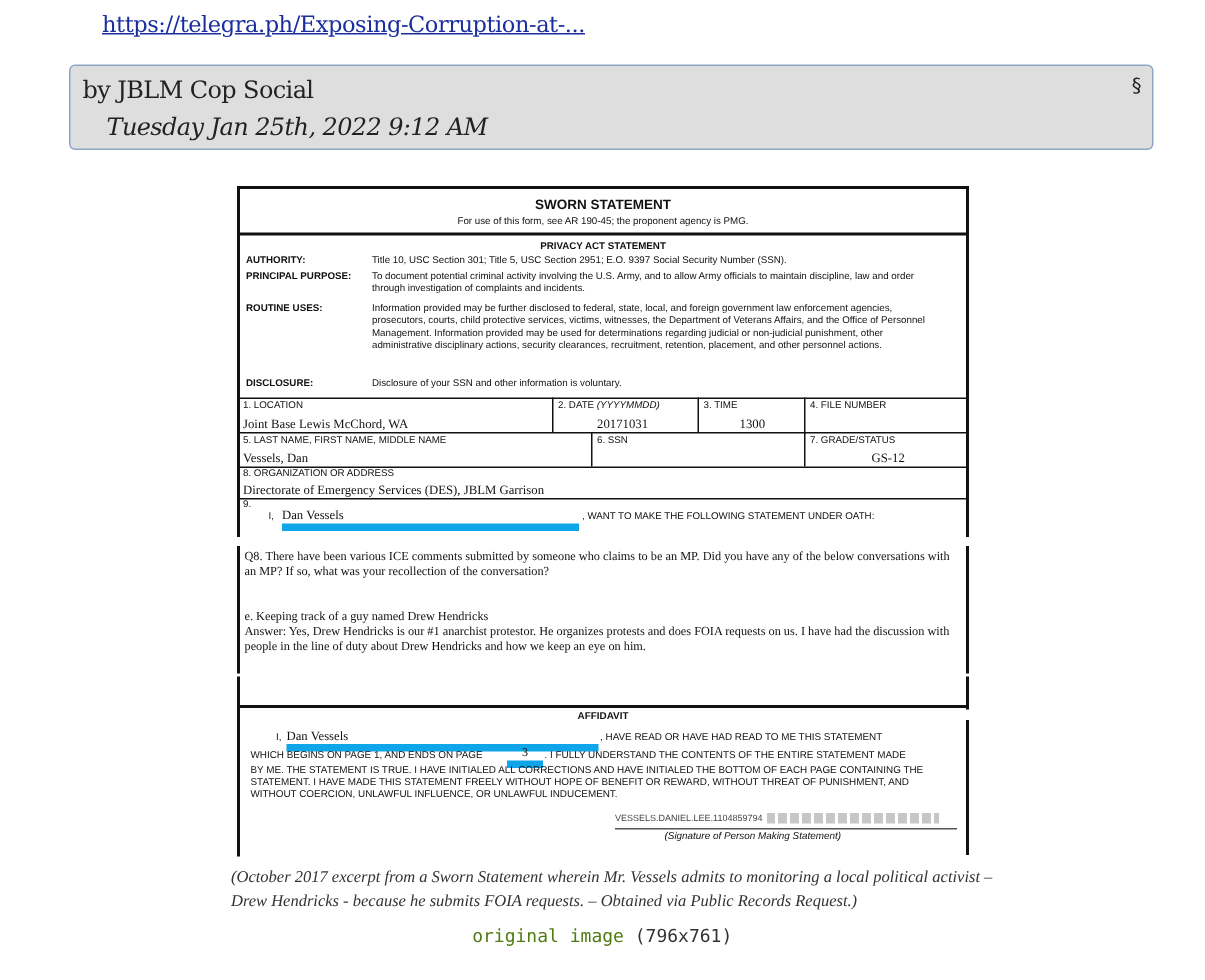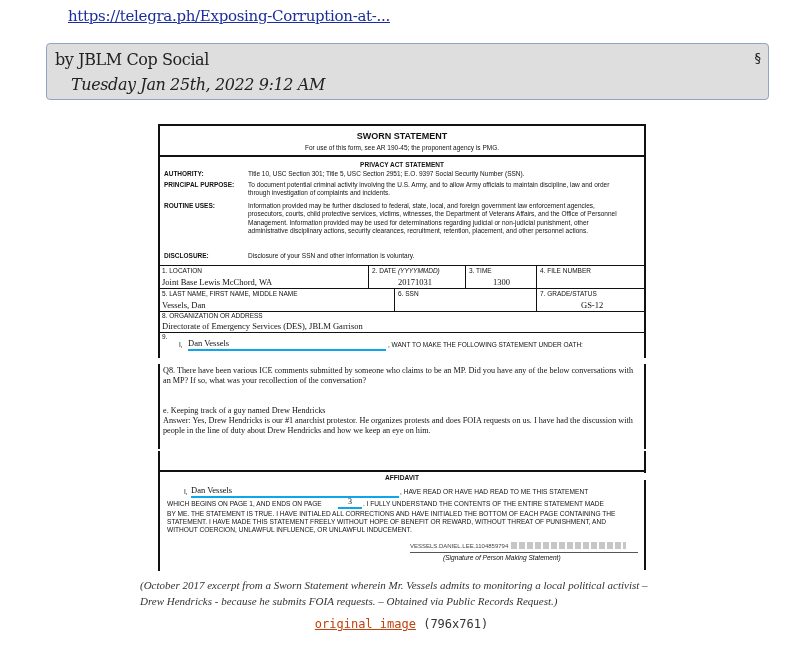--- a/index.html
+++ b/index.html
@@ -24,25 +24,25 @@
     .subtitle { position: absolute; left: 0; width: 488px; top: 20px; text-align: center; font-size: 6.5px; }
     .pas-title { position: absolute; left: 0; width: 488px; top: 37px; text-align: center; font-weight: bold; font-size: 6.5px; }
     .lbl { position: absolute; left: 6px; font-weight: bold; font-size: 6.5px; }
     .txt { position: absolute; left: 90px; font-size: 6.5px; line-height: 8.4px; width: 380px; }
 
     .cell-lbl { position: absolute; font-size: 6.5px; }
     .cell-val { position: absolute; font-family: "Liberation Serif", serif; font-size: 8.5px; }
 
     .stmt { position: absolute; font-family: "Liberation Serif", serif; font-size: 8.2px; line-height: 10.3px; }
     .aff { position: absolute; font-size: 6.6px; line-height: 8.2px; }
-    .underline-field { position: absolute; border-bottom: 2px solid #0ea5e9; font-family: "Liberation Serif", serif; font-size: 8.5px; }
+    .underline-field { position: absolute; border-bottom: 5px solid #0ea5e9; font-family: "Liberation Serif", serif; font-size: 8.5px; }
 
-    .caption { position: absolute; left: 140px; top: 578px; width: 520px; font-family: "Liberation Serif", serif; font-style: italic; font-size: 11px; line-height: 15.5px; color: #333; }
+    .caption { position: absolute; left: 154px; top: 578px; width: 520px; font-family: "Liberation Serif", serif; font-style: italic; font-size: 11px; line-height: 15.5px; color: #333; }
     .orig-row { position: absolute; left: 0; width: 803px; top: 617px; text-align: center; font-family: "DejaVu Sans Mono", monospace; font-size: 12px; color: #333; }
-    .orig-link { color: #c2410c; text-decoration: underline; }
+    .orig-link { color: #4d7c0f; }
   </style>
 </head>
 <body>
 
 <a class="top-link">https://telegra.ph/Exposing-Corruption-at-...</a>
 
 <div class="byline-box">
   <div class="byline-author">by JBLM Cop Social</div>
   <div class="byline-date">Tuesday Jan 25th, 2022 9:12 AM</div>
   <a class="byline-anchor">§</a>

